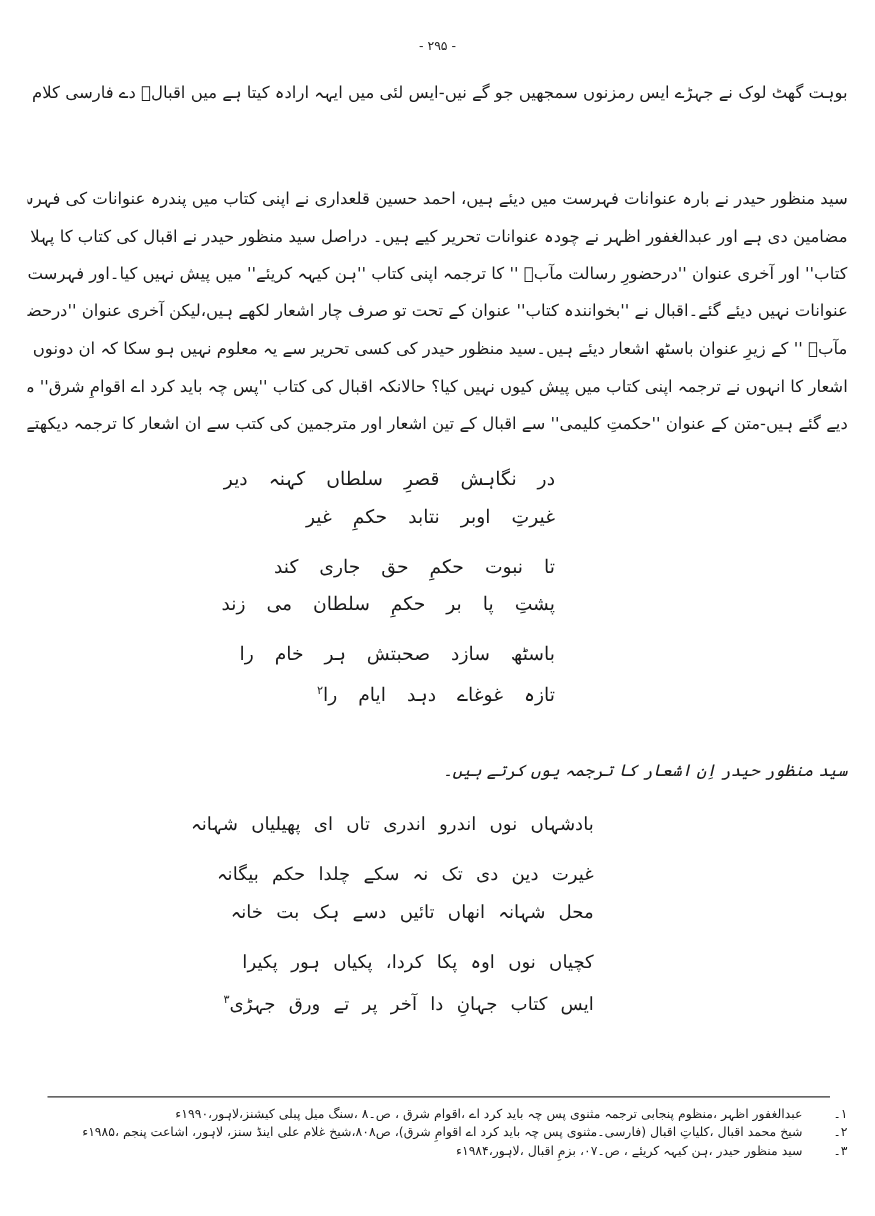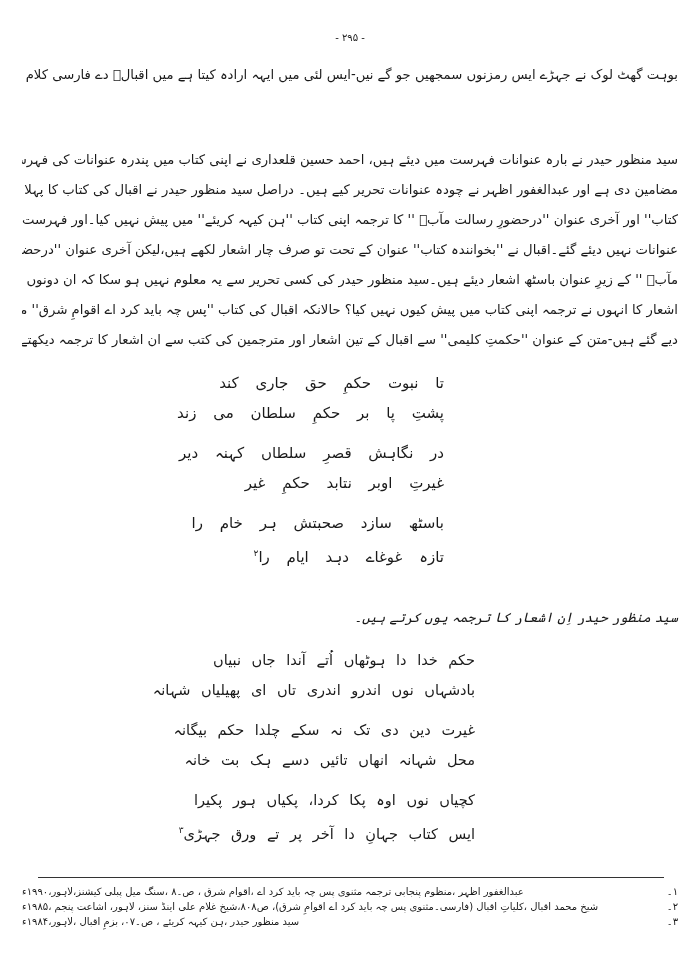--- a/index.html
+++ b/index.html
@@ -35,21 +35,21 @@
   .footnote-rule {
     position: absolute; top: 877px; left: 38px; width: 626px; height: 0;
     border-top: 1.5px solid #333;
   }
   .footnotes {
     position: absolute; top: 884px; right: 22px; width: 656px;
     direction: rtl; font-size: 10px; line-height: 15px;
   }
   .footnote { display: flex; flex-direction: row; }
   .footnote .fn-num { width: 36px; flex: none; text-align: right; }
-  .footnote .fn-text { flex: 1; text-align: left; white-space: nowrap; }
+  .footnote .fn-text { flex: 1; text-align: right; white-space: nowrap; }
 </style>
 </head>
 <body>
 
 <div class="page-number">- ۲۹۵ -</div>
 
 <div class="prose" id="para1">
   <span class="line">بوہت گھٹ لوک نے جہڑے ایس رمزنوں سمجھیں جو گے نیں-ایس لئی میں ایہہ ارادہ کیتا ہے میں اقبالؒ دے فارسی کلام نوں پنجابی وچ</span>
 </div>
 
@@ -58,38 +58,37 @@
   <span class="line">مضامین دی ہے اور عبدالغفور اظہر نے چودہ عنوانات تحریر کیے ہیں۔ دراصل سید منظور حیدر نے اقبال کی کتاب کا پہلا عنوان ''بخوانندہ</span>
   <span class="line">کتاب'' اور آخری عنوان ''درحضورِ رسالت مآبؐ '' کا ترجمہ اپنی کتاب ''ہن کیہہ کریئے'' میں پیش نہیں کیا۔اور فہرست میں بھی یہ دونوں</span>
   <span class="line">عنوانات نہیں دیئے گئے۔اقبال نے ''بخوانندہ کتاب'' عنوان کے تحت تو صرف چار اشعار لکھے ہیں،لیکن آخری عنوان ''درحضورِ رسالت</span>
   <span class="line">مآبؐ '' کے زیرِ عنوان باسٹھ اشعار دیئے ہیں۔سید منظور حیدر کی کسی تحریر سے یہ معلوم نہیں ہو سکا کہ ان دونوں عنوانات کے تحت لکھے گئے</span>
   <span class="line">اشعار کا انہوں نے ترجمہ اپنی کتاب میں پیش کیوں نہیں کیا؟ حالانکہ اقبال کی کتاب ''پس چہ باید کرد اے اقوامِ شرق'' میں چودہ عنوانات</span>
   <span class="line">دیے گئے ہیں-متن کے عنوان ''حکمتِ کلیمی'' سے اقبال کے تین اشعار اور مترجمین کی کتب سے ان اشعار کا ترجمہ دیکھتے ہیں۔</span>
 </div>
 
 <div class="verse-block" id="persian-verses">
   <div class="couplet">
+    <span class="verse-line">در نگاہش قصرِ سلطاں کہنہ دیر</span>
+    <span class="verse-line">غیرتِ اوبر نتابد حکمِ غیر</span>
+  </div>
+  <div class="couplet">
     <span class="verse-line">تا نبوت حکمِ حق جاری کند</span>
     <span class="verse-line">پشتِ پا بر حکمِ سلطان می زند</span>
-  </div>
-  <div class="couplet">
-    <span class="verse-line">در نگاہش قصرِ سلطاں کہنہ دیر</span>
-    <span class="verse-line">غیرتِ اوبر نتابد حکمِ غیر</span>
   </div>
   <div class="couplet">
     <span class="verse-line">باسٹھ سازد صحبتش ہر خام را</span>
     <span class="verse-line"><span>تازہ غوغاے دہد ایام را</span><span class="sup">۲</span></span>
   </div>
 </div>
 
 <div id="translation-intro">سید منظور حیدر اِن اشعار کا ترجمہ یوں کرتے ہیں۔</div>
 
 <div class="verse-block" id="punjabi-verses">
   <div class="couplet">
-    <span class="verse-line">حکم خدا دا ہوٹھاں اُتے آندا جاں نبیاں</span>
     <span class="verse-line">بادشہاں نوں اندرو اندری تاں ای پھیلیاں شہانہ</span>
   </div>
   <div class="couplet">
     <span class="verse-line">غیرت دین دی تک نہ سکے چلدا حکم بیگانہ</span>
     <span class="verse-line">محل شہانہ انھاں تائیں دسے ہک بت خانہ</span>
   </div>
   <div class="couplet">
     <span class="verse-line">کچیاں نوں اوہ پکا کردا، پکیاں ہور پکیرا</span>
     <span class="verse-line"><span>ایس کتاب جہانِ دا آخر پر تے ورق جہڑی</span><span class="sup">۳</span></span>
   </div>

